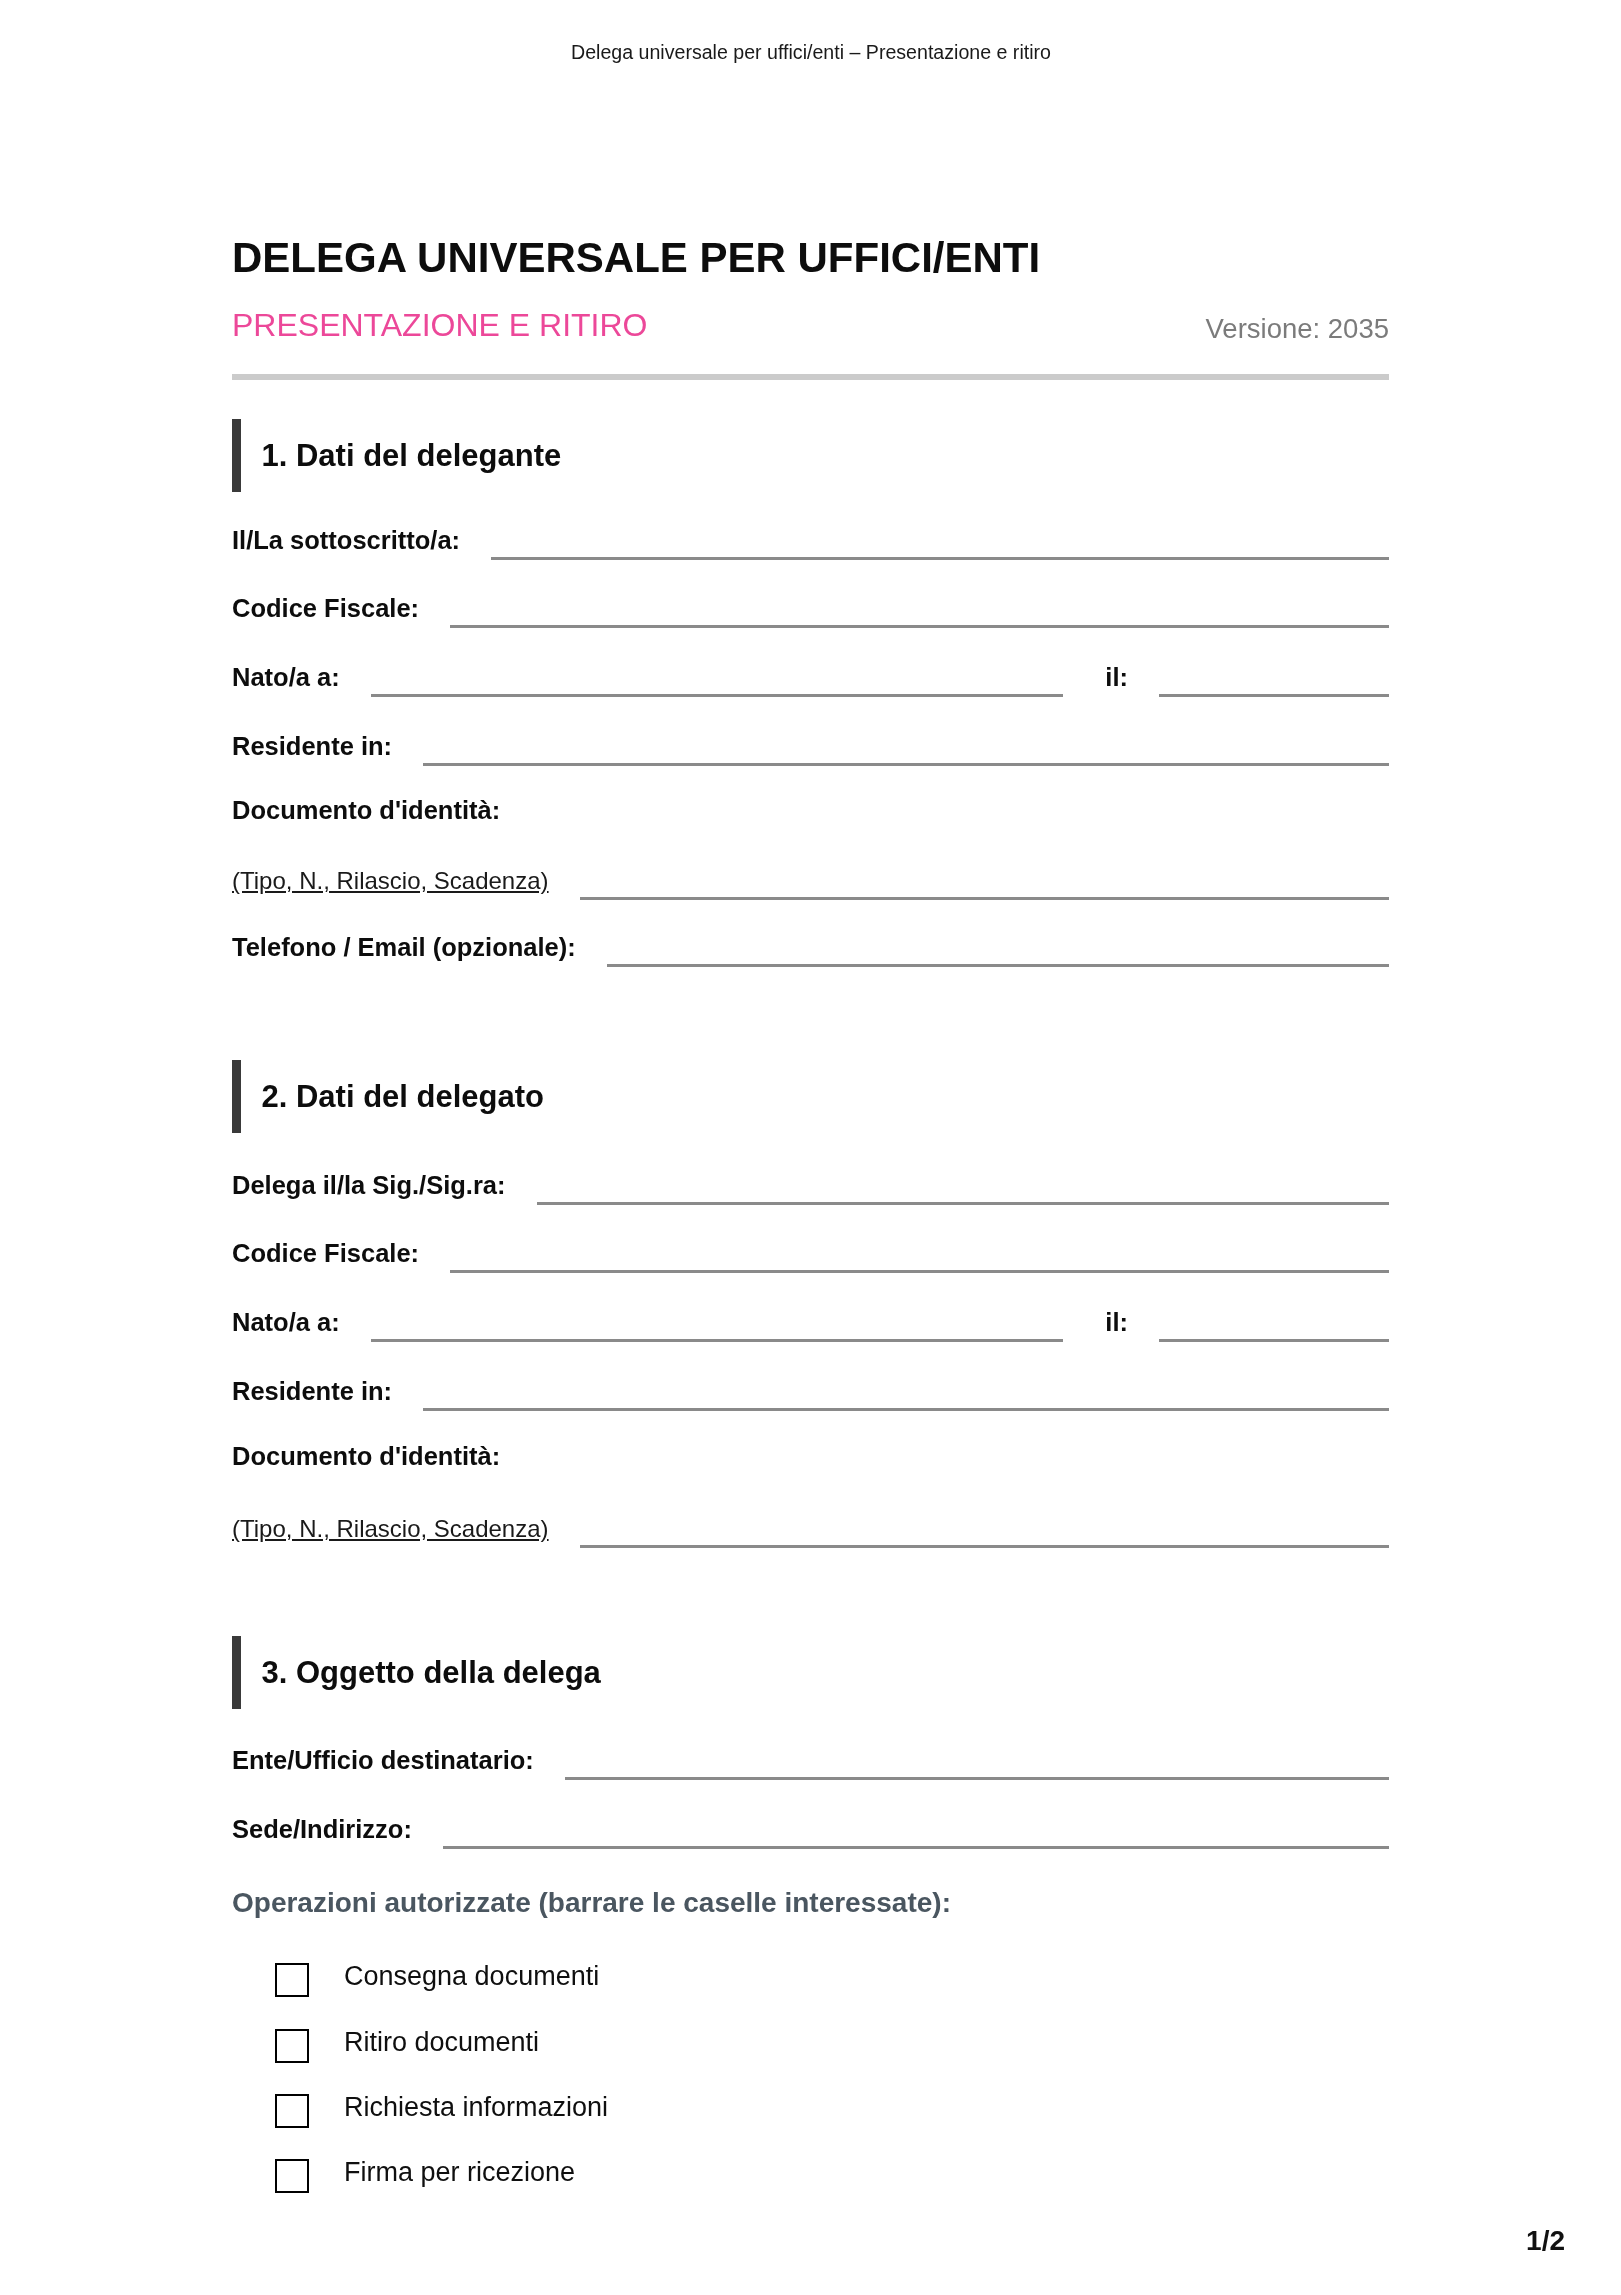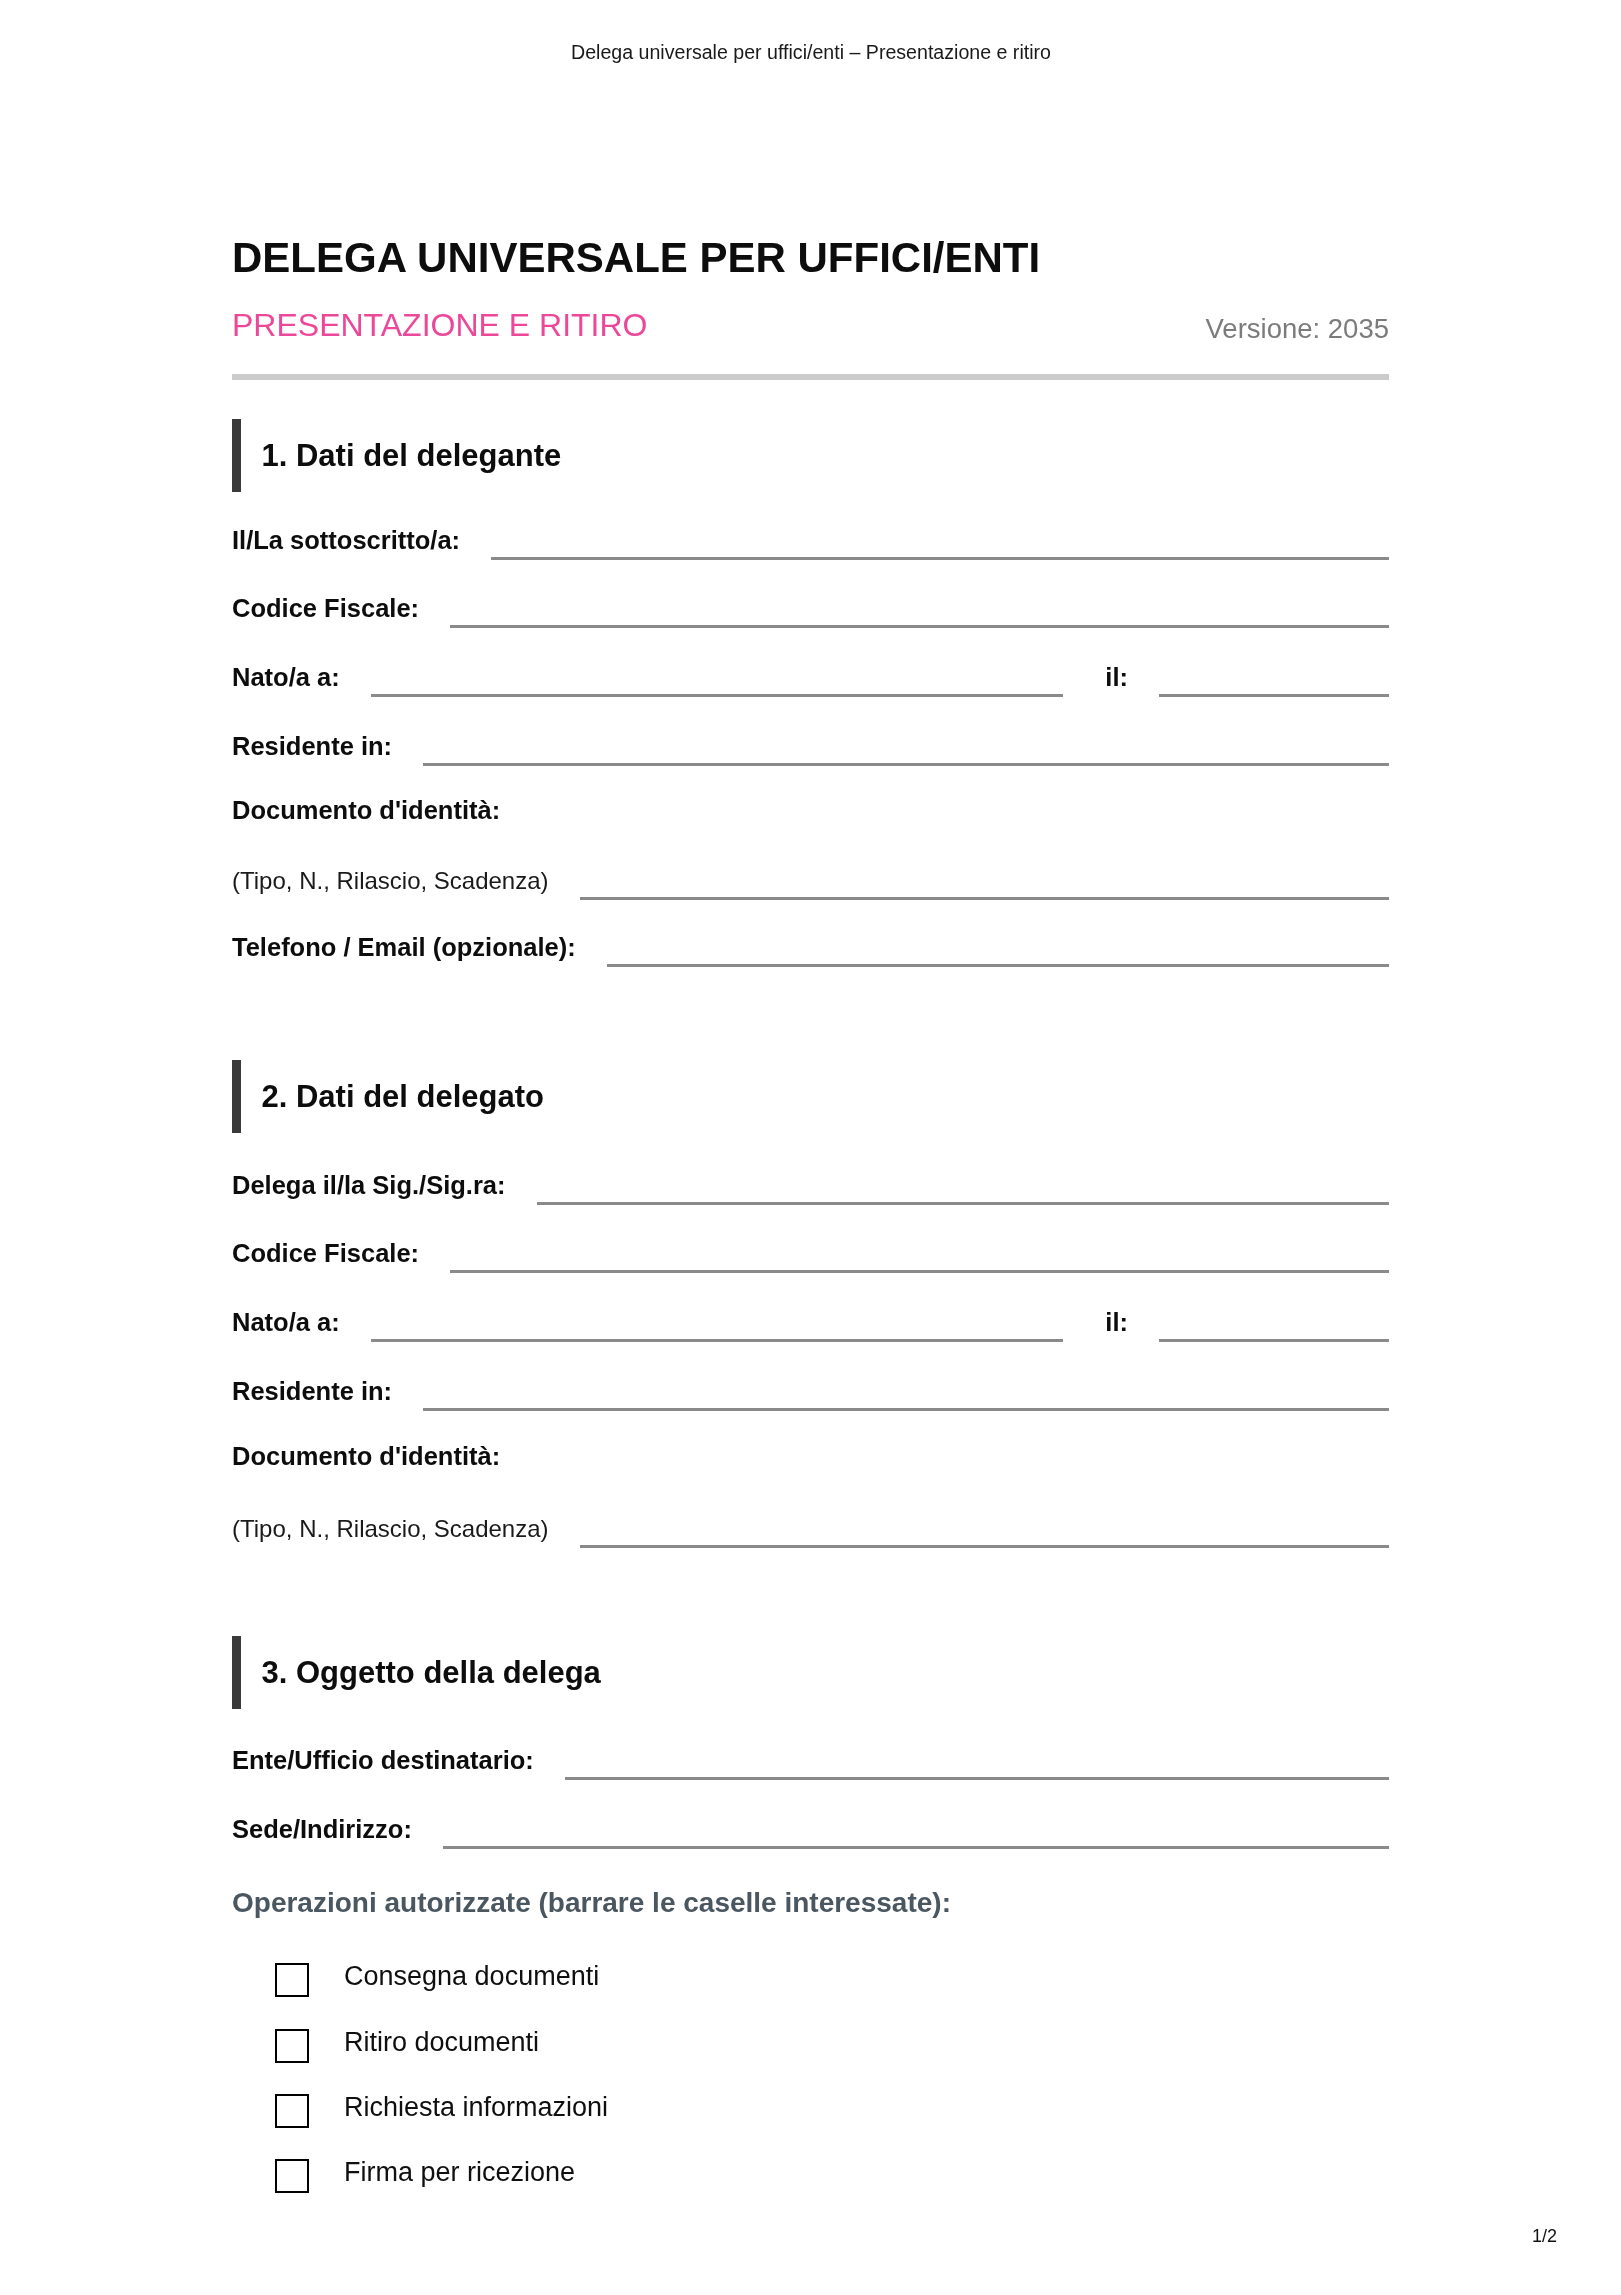--- a/index.html
+++ b/index.html
@@ -35,42 +35,42 @@
   .sec{
     position:absolute;left:232px;display:flex;align-items:center;height:73px;
   }
   .secbar{width:8.5px;height:100%;background:#3a3a3a;margin-right:21px;}
   .sec h2{margin:0;font-size:31px;font-weight:bold;color:#0d0d0d;line-height:1;}
   .row{
     position:absolute;left:232px;right:233px;
     display:flex;align-items:center;height:38px;
   }
   .lbl{font-size:25.5px;font-weight:bold;color:#0d0d0d;line-height:1.15;white-space:nowrap;}
-  .lbl.small{font-weight:normal;font-size:24px;color:#1a1a1a;}
+  .lbl.small{font-weight:normal;font-size:24px;color:#1a1a1a;text-decoration:underline;}
   .fill{
     flex:1;align-self:stretch;
     border-bottom:3.3px solid #8a8a8a;margin-left:31px;
   }
   .fill.short{flex:0 0 230px;}
   .il{margin-left:42px;}
   .ops-heading{
     position:absolute;left:232px;top:1887px;
     font-size:28px;font-weight:bold;color:#4a5660;line-height:1.15;
   }
   .chk{
     position:absolute;left:275px;display:flex;height:37px;
   }
   .box{
     width:30px;height:30px;border:2.6px solid #000000;background:#ffffff;
     margin-right:35px;flex:0 0 auto;
   }
   .clabel{font-size:27px;font-weight:normal;color:#0f0f0f;line-height:1;}
   .page-number{
-    position:absolute;right:65px;top:2227px;
-    font-size:18px;color:#111111;line-height:1;
+    position:absolute;right:57px;top:2227px;
+    font-size:28px;color:#111111;line-height:1;font-weight:bold;
   }
 </style>
 </head>
 <body>
 
 <div class="page">
 
   <div class="page-header">Delega universale per uffici/enti – Presentazione e ritiro</div>
 
   <div class="form-title">DELEGA UNIVERSALE PER UFFICI/ENTI</div>

